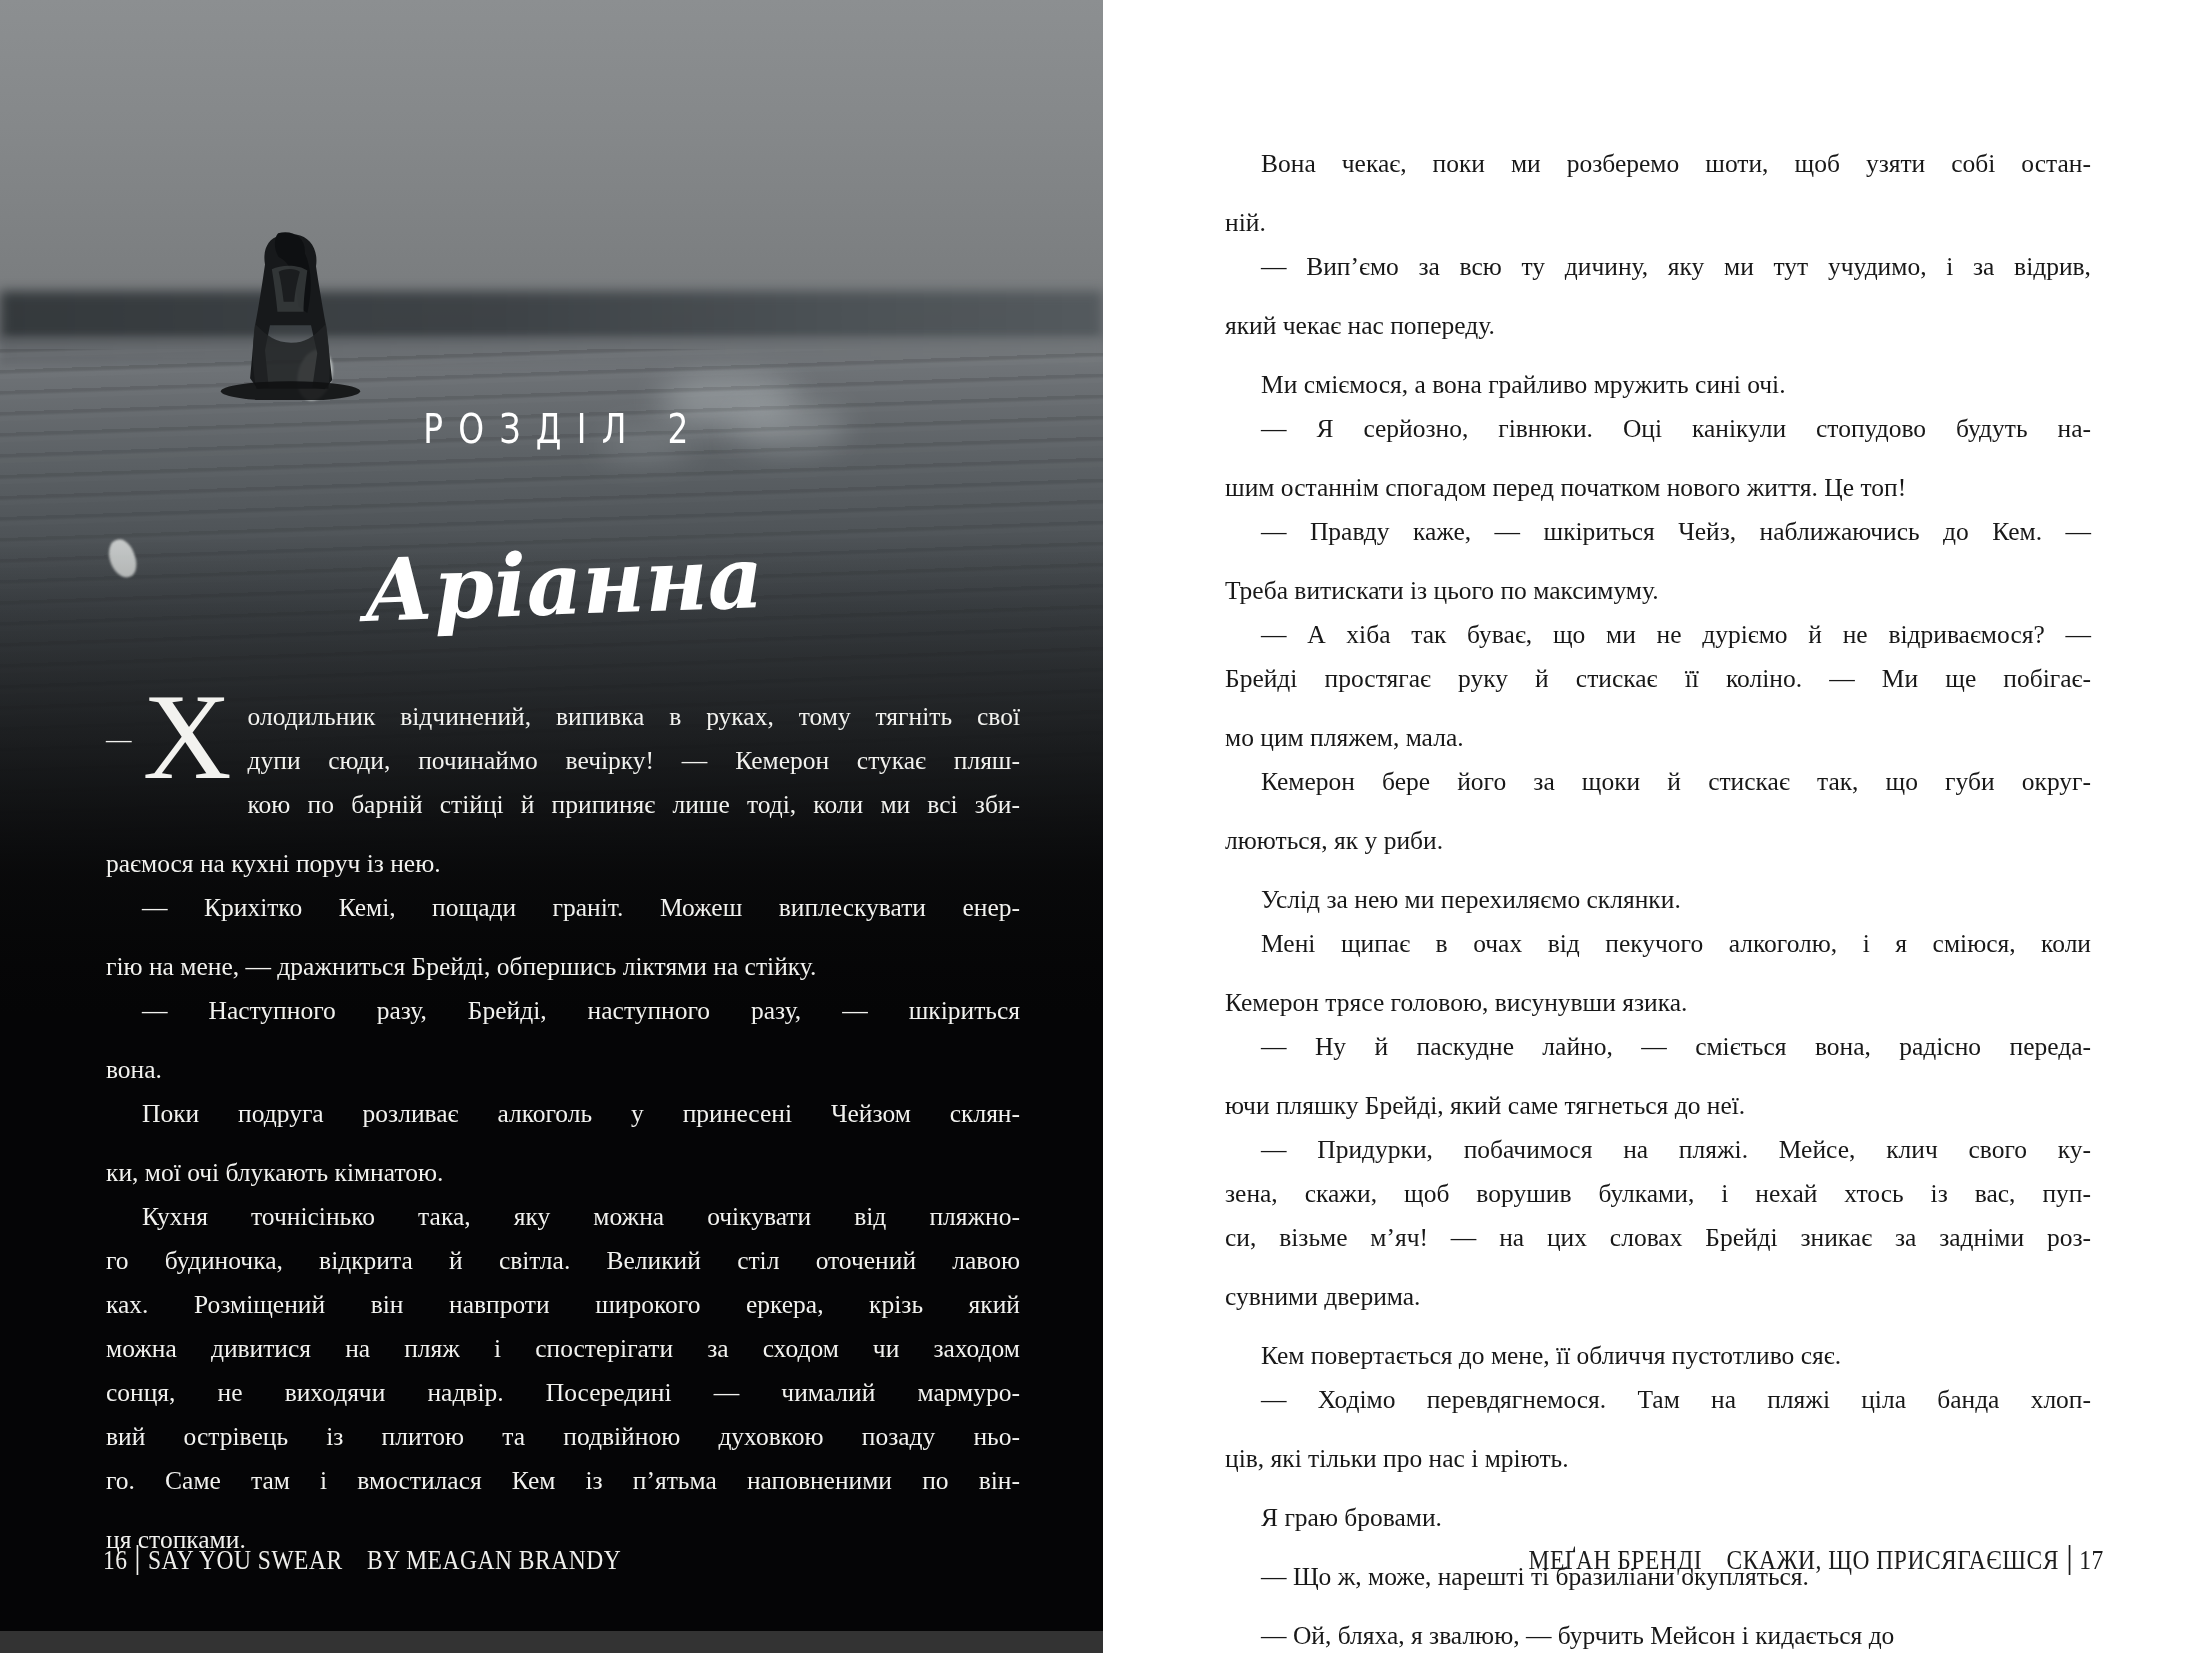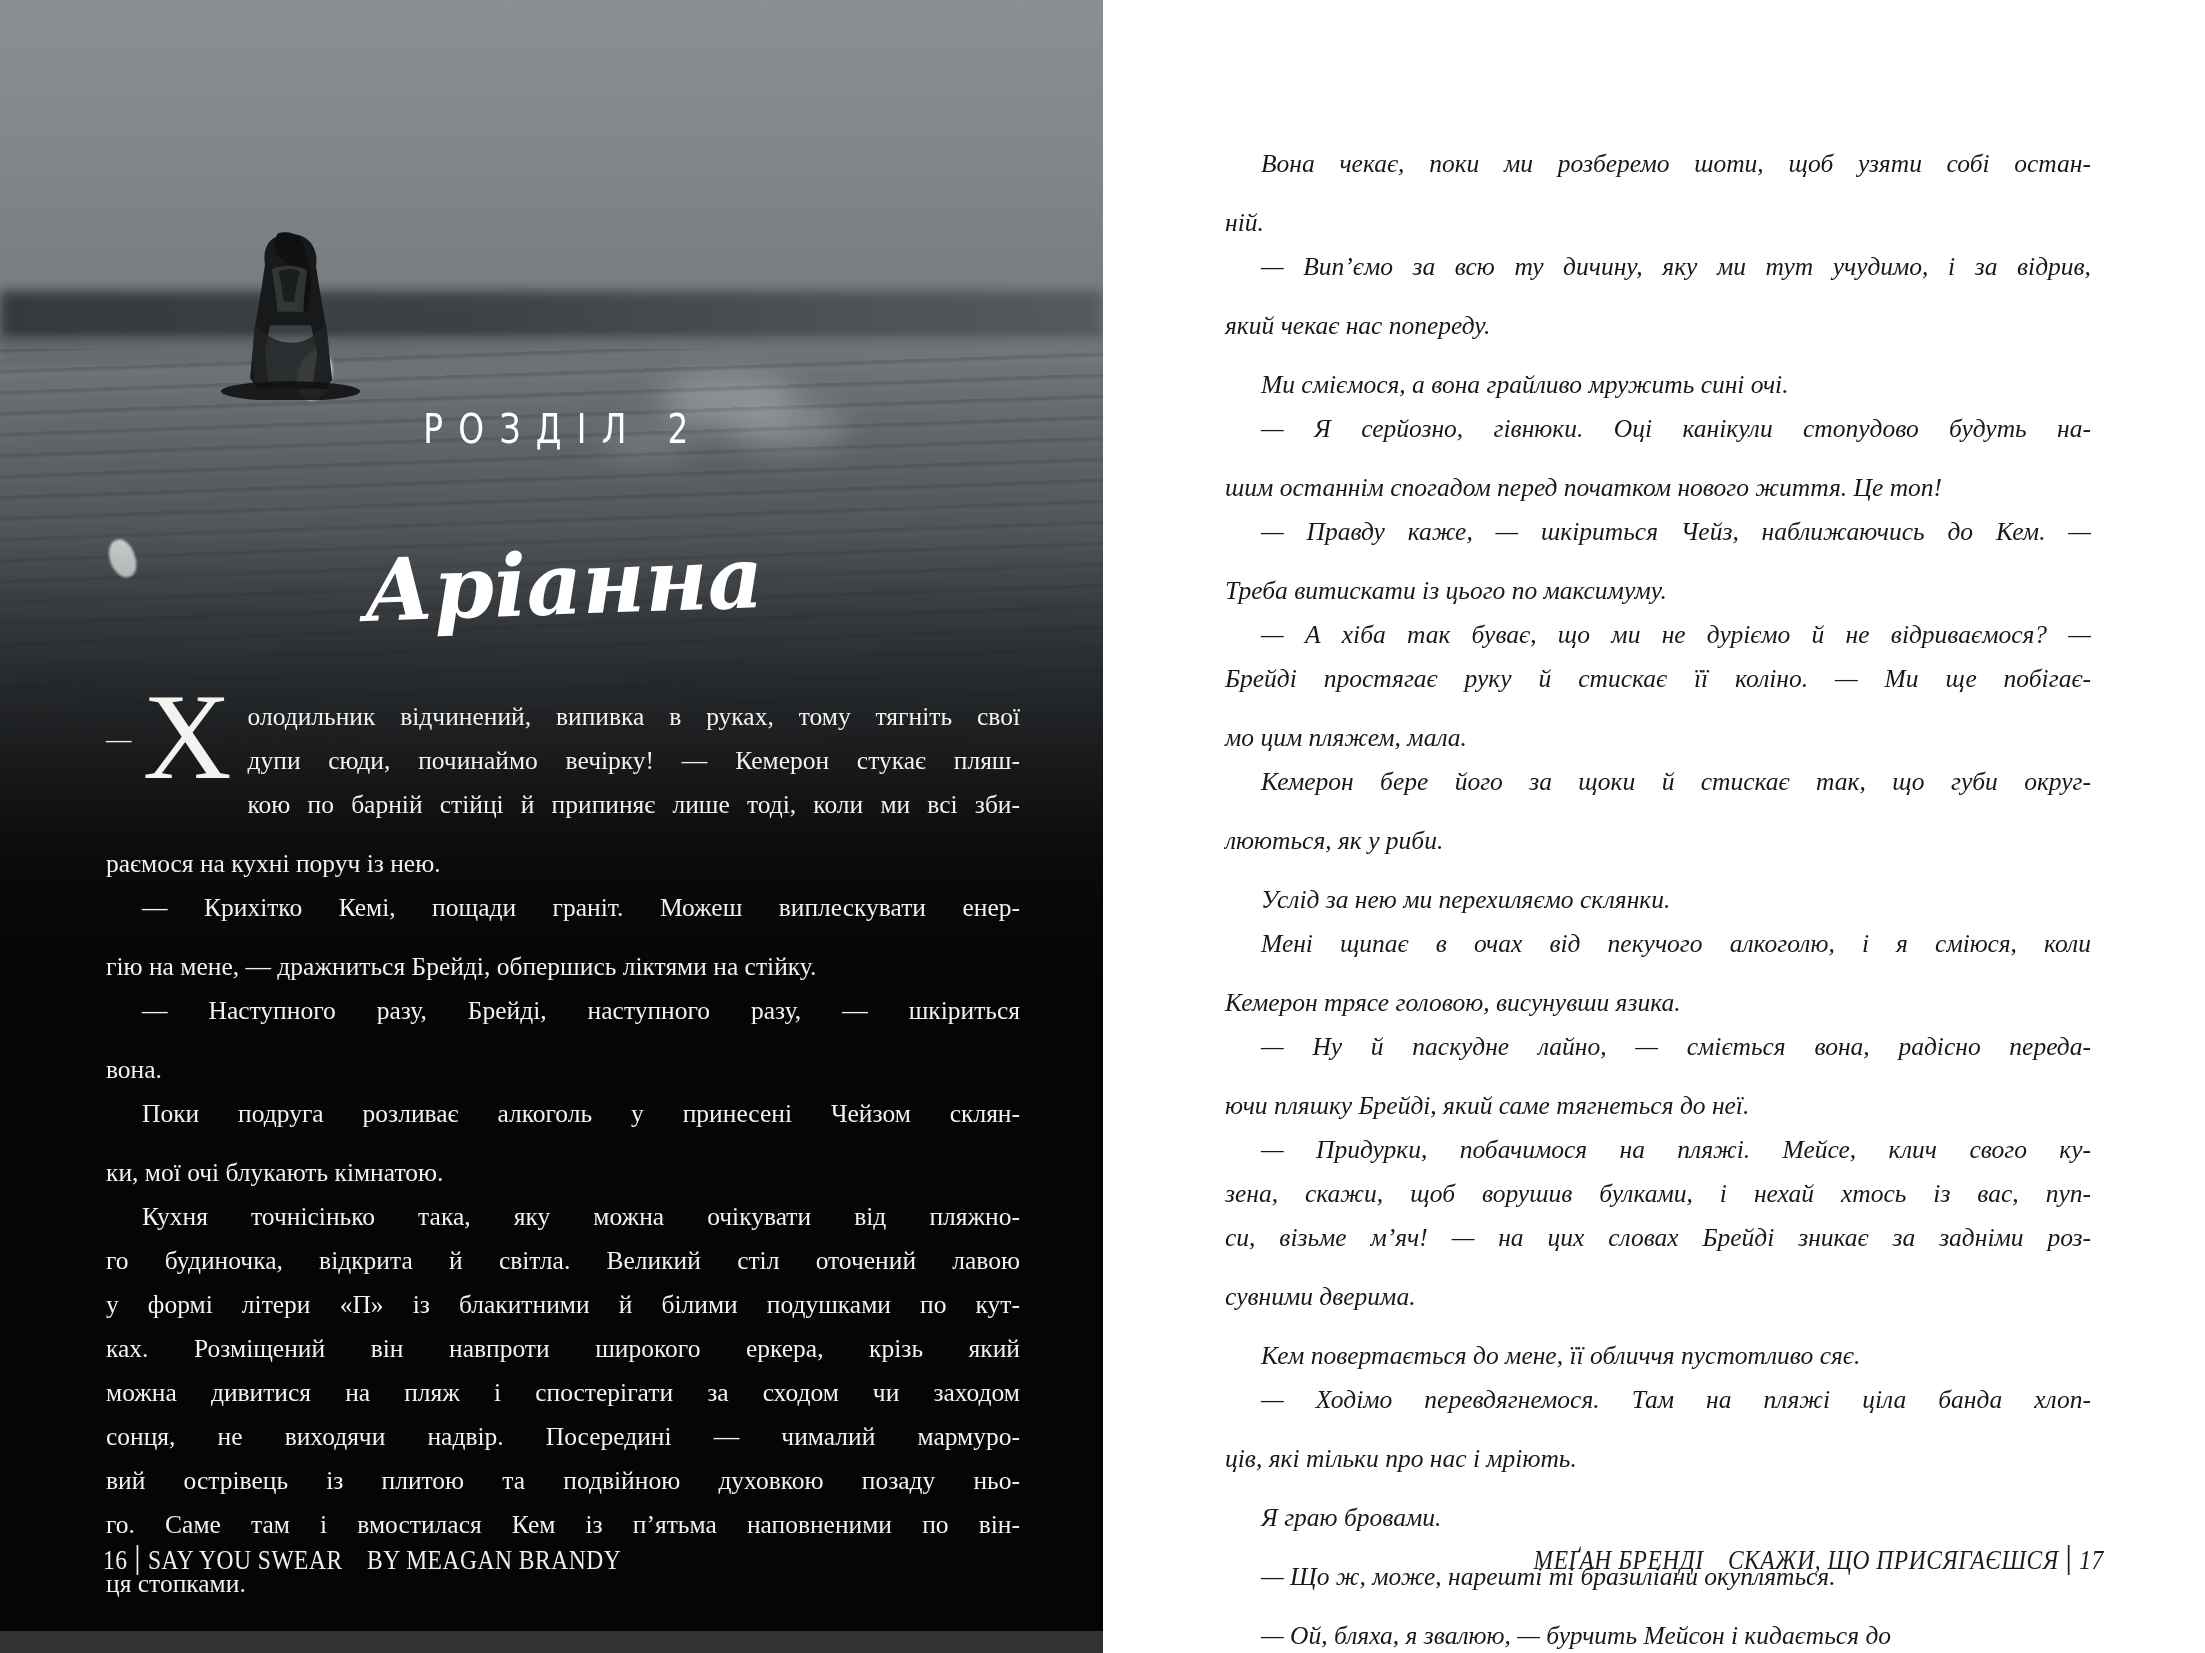--- a/index.html
+++ b/index.html
@@ -38,21 +38,21 @@
   .bodytext{position:absolute;font-size:25.5px;line-height:44px;}
   .left-body{left:106px;top:695px;width:914px;color:#f2f2ef;}
   .right-body{left:122px;top:142px;width:866px;color:#181818;}
   .bline{text-align:justify;text-align-last:justify;}
   .bline.end{text-align-last:left;margin-top:15px;}
   .bline.ind{padding-left:36px;}
   .dropwrap{float:left;height:87px;display:flex;align-items:center;margin:1.2px 16px 0 0;}
   .dropwrap .dash{font-size:25.5px;margin-right:11.2px;}
   .dropwrap .cap{font-size:123px;line-height:.72;display:block;transform:translateY(-2.5px);}
   
-  .page-right{position:absolute;left:1103px;top:0;width:1102px;height:1654px;background:#ffffff;overflow:hidden;font-style:italic;}
+  .page-right{position:absolute;left:1103px;top:0;width:1102px;height:1654px;background:#ffffff;overflow:hidden;}
   
   .footer{position:absolute;top:1544px;display:flex;align-items:center;font-size:28px;
           letter-spacing:0.6px;white-space:nowrap;}
   .footer .vbar{width:1.9px;height:30px;margin:0 11.2px;}
   .footer-left{left:103px;color:#efefec;}
   .footer-left .vbar{background:#efefec;}
   .footer-right{right:101px;color:#1c1c1c;}
   .footer-right .vbar{background:#1c1c1c;}
   .footer .gap{display:inline-block;width:29px;}
   .fo{transform:scaleX(.84);transform-origin:left center;display:flex;align-items:center;}
@@ -106,21 +106,20 @@
           <div class="bline ind">— Наступного разу, Брейді, наступного разу, — шкіриться</div>
           <div class="bline end">вона.</div>
         </div>
         <div class="para">
           <div class="bline ind">Поки подруга розливає алкоголь у принесені Чейзом склян-</div>
           <div class="bline end">ки, мої очі блукають кімнатою.</div>
         </div>
         <div class="para">
           <div class="bline ind">Кухня точнісінько така, яку можна очікувати від пляжно-</div>
           <div class="bline">го будиночка, відкрита й світла. Великий стіл оточений лавою</div>
-          <div class="bline">у формі літери «П» із блакитними й білими подушками по кут-</div>
           <div class="bline">ках. Розміщений він навпроти широкого еркера, крізь який</div>
           <div class="bline">можна дивитися на пляж і спостерігати за сходом чи заходом</div>
           <div class="bline">сонця, не виходячи надвір. Посередині — чималий мармуро-</div>
           <div class="bline">вий острівець із плитою та подвійною духовкою позаду ньо-</div>
           <div class="bline">го. Саме там і вмостилася Кем із п’ятьма наповненими по він-</div>
           <div class="bline end">ця стопками.</div>
         </div>
       </div>
 
     <div class="footer footer-left">

